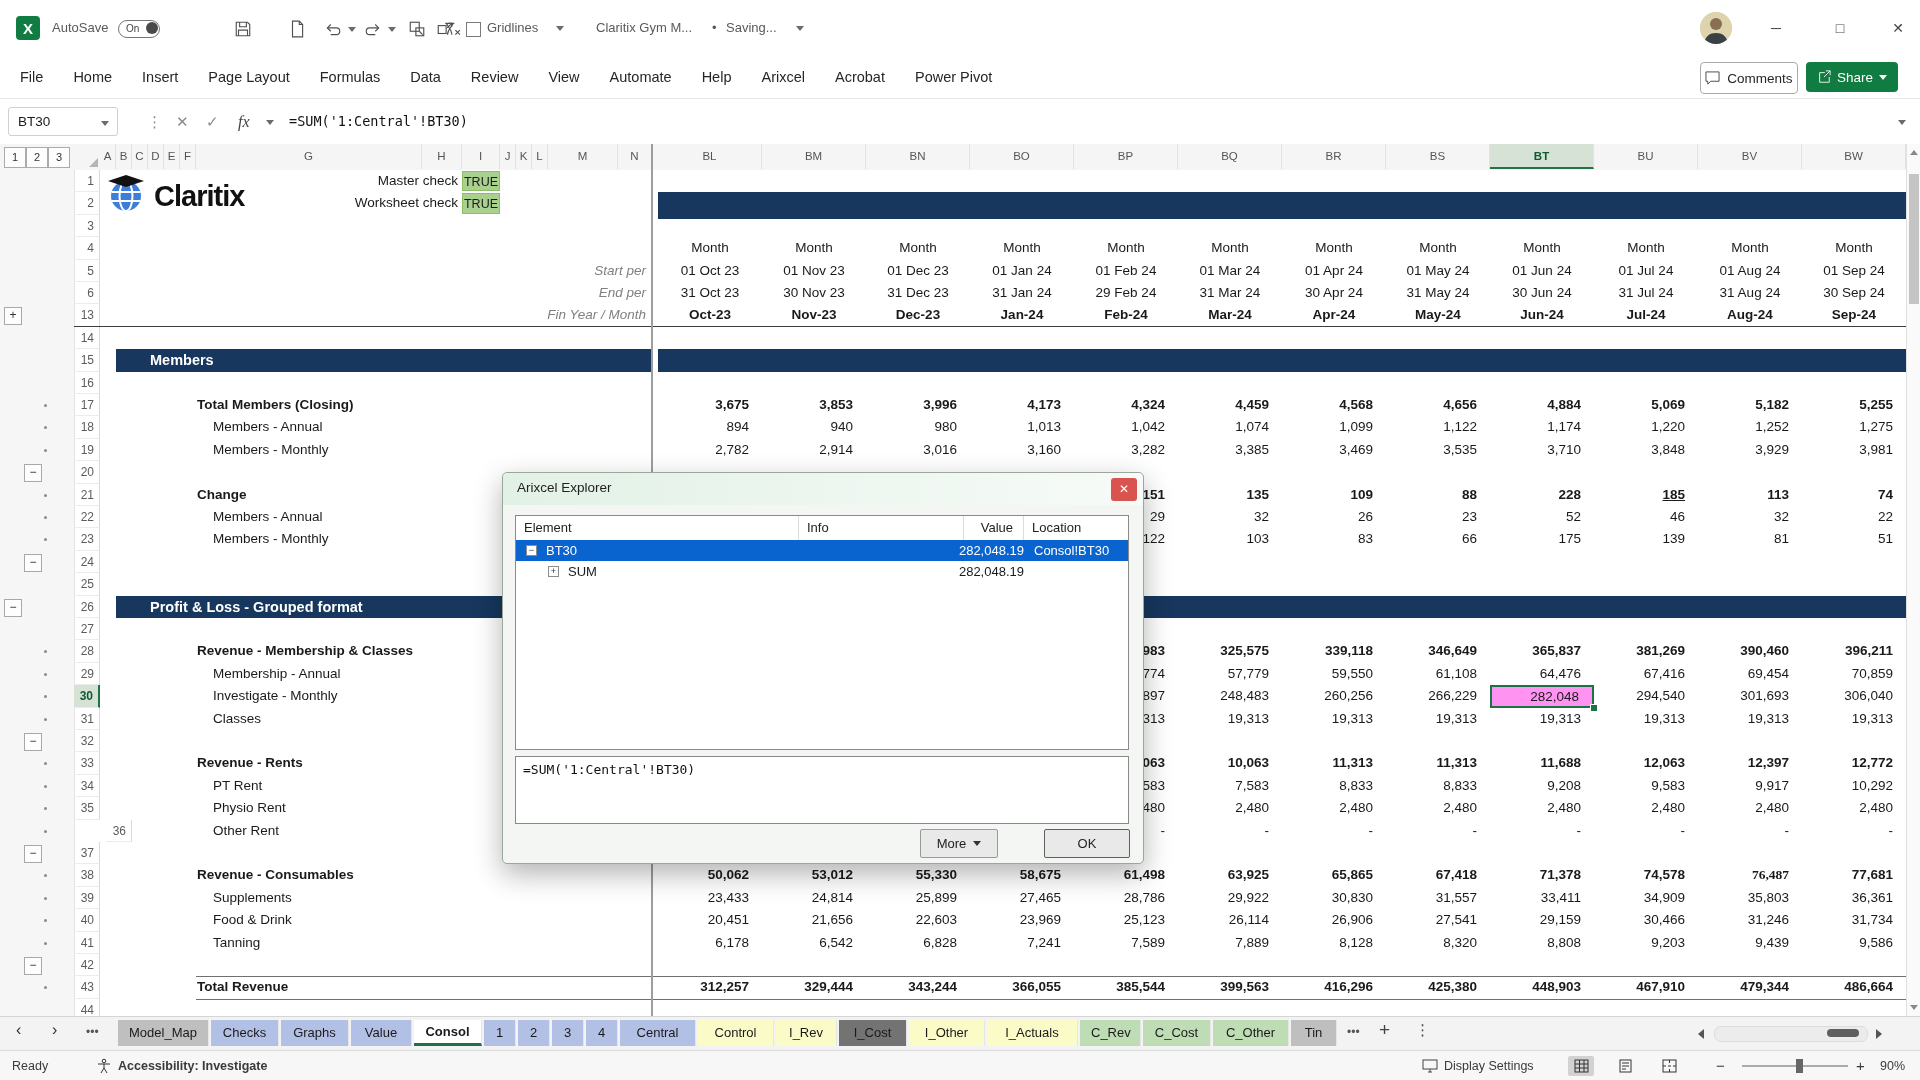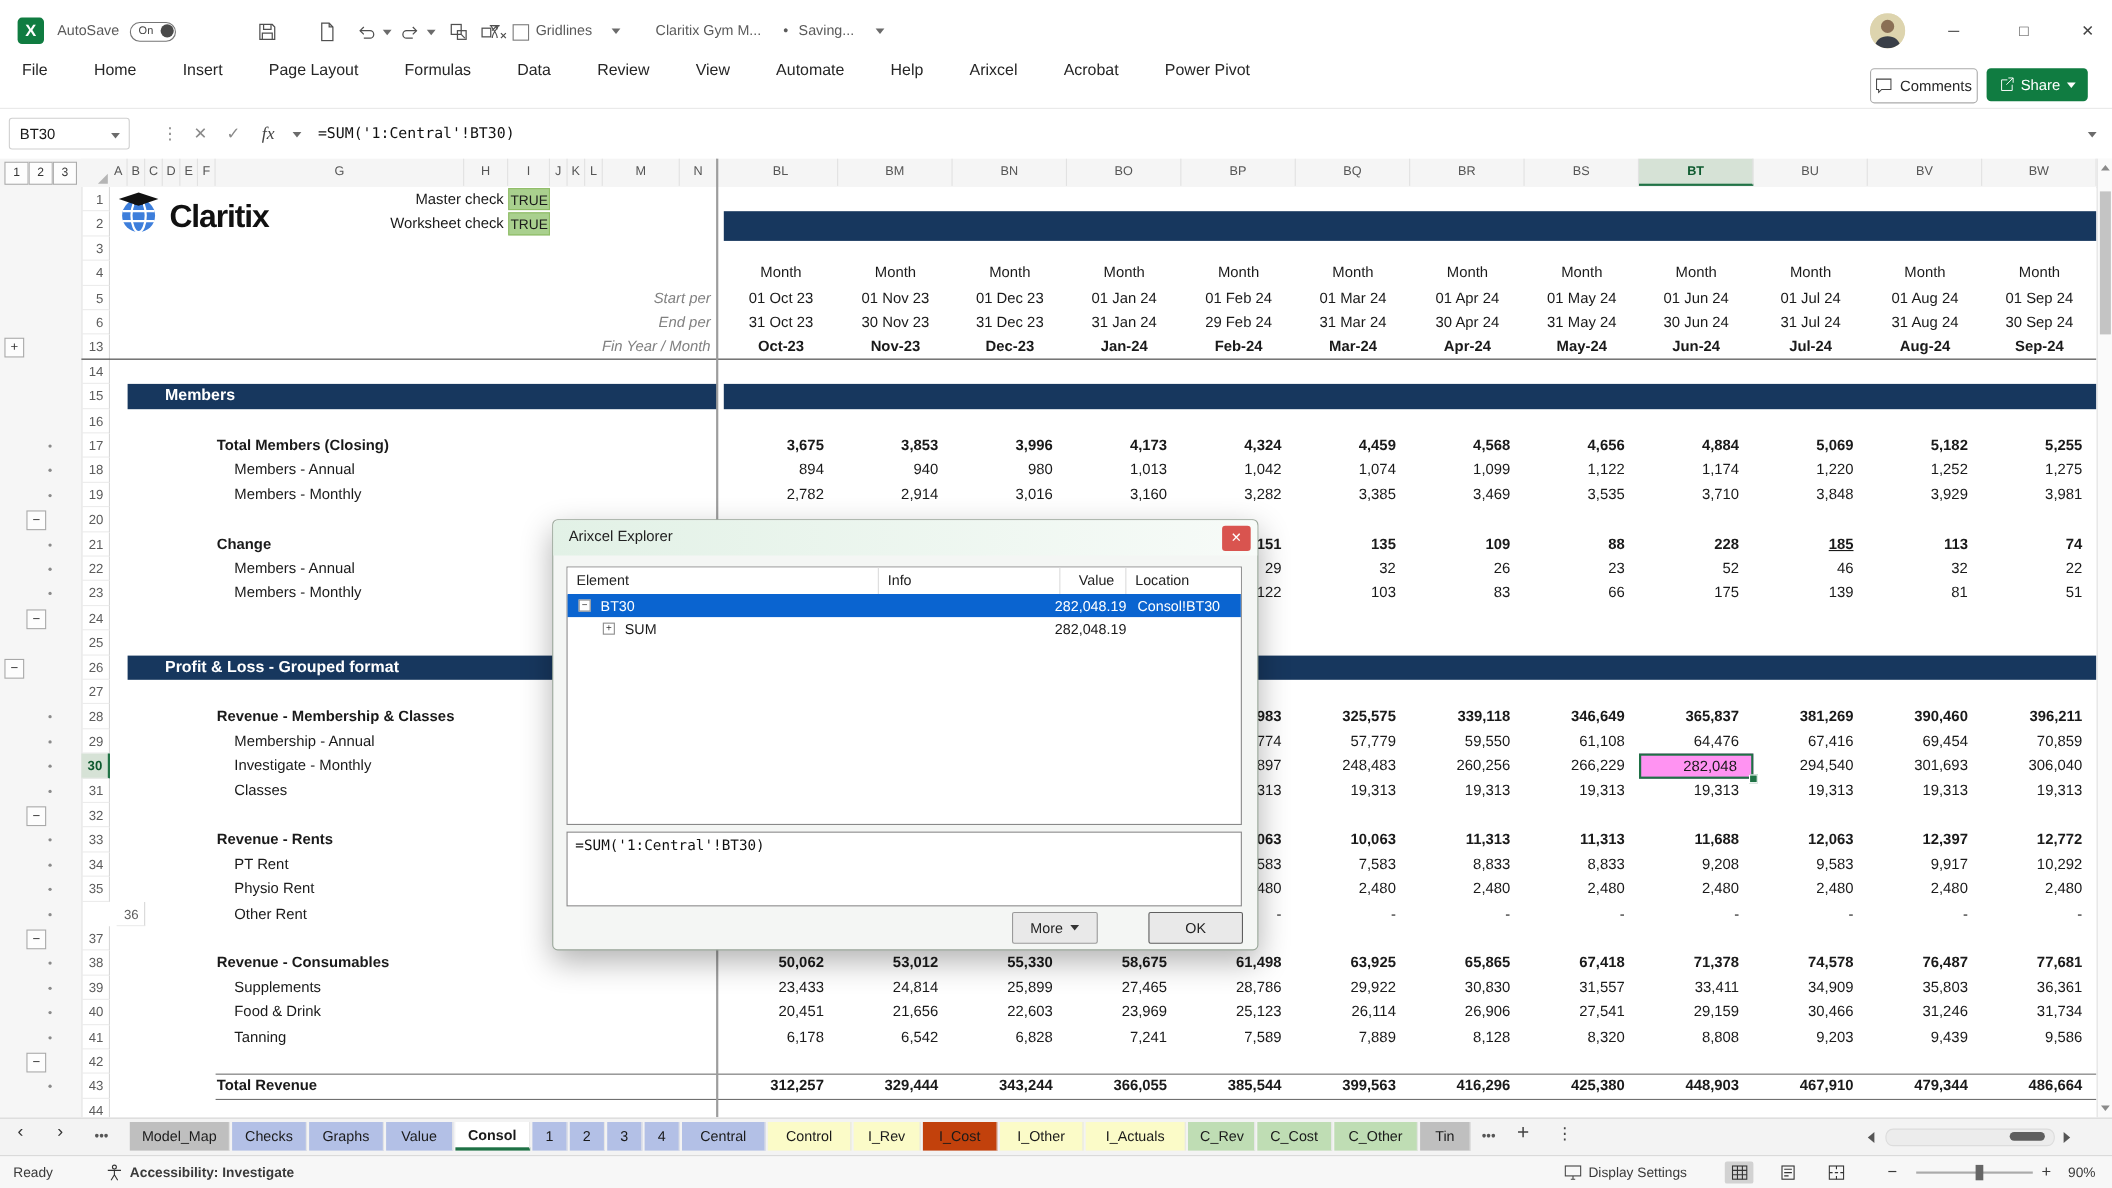--- a/index.html
+++ b/index.html
@@ -23,21 +23,21 @@
   #doc-title{left:596px;}
   #doc-dot{left:712px;}
   #doc-status{left:726px;}
   #search-box{left:842px;top:13px;width:458px;height:30px;background:#fdfdfd;border:1px solid #c4c4c4;border-radius:4px;
      display:flex;align-items:center;gap:8px;padding:0 12px;box-sizing:border-box;color:#767676;}
   #avatar{left:1700px;top:12px;width:32px;height:32px;border-radius:50%;background:#e6dfc0;overflow:hidden;}
   .win-btn{top:0;height:56px;line-height:56px;color:#444;font-size:14px;text-align:center;width:40px;}
 
   
   #menubar{left:0;top:56px;width:1920px;height:42px;background:#fff;}
-  #menubar-items{position:absolute;left:20px;top:0;height:42px;display:flex;align-items:flex-start;gap:42px;font-size:14.5px;color:#262626;}
+  #menubar-items{position:absolute;left:20px;top:0;height:42px;display:flex;align-items:center;gap:30px;font-size:14.5px;color:#262626;}
   #comments-btn{left:1700px;top:62px;width:96px;height:30px;border:1px solid #ababab;border-radius:4px;background:#fff;
      display:flex;align-items:center;justify-content:center;gap:7px;font-size:13.5px;color:#262626;}
   #share-btn{left:1806px;top:62px;width:92px;height:30px;border-radius:4px;background:#107C41;color:#fff;
      display:flex;align-items:center;justify-content:center;gap:6px;font-size:13.5px;}
   #share-btn .chevD{border-top-color:#fff;}
 
   
   #formulabar{left:0;top:98px;width:1920px;height:46px;background:#fff;border-bottom:1px solid #d3d3d3;border-top:1px solid #e8e8e8;}
   #namebox{left:8px;top:8px;width:110px;height:29px;border:1px solid #d0d0d0;border-radius:3px;display:flex;align-items:center;
       padding-left:9px;box-sizing:border-box;font-size:13.5px;}
@@ -500,21 +500,21 @@
         <div class="cell c-num bold" style="left: 658px; width: 104px; top: 694.4px; height: 22.4px;">50,062</div>
         <div class="cell c-num bold" style="left: 762px; width: 104px; top: 694.4px; height: 22.4px;">53,012</div>
         <div class="cell c-num bold" style="left: 866px; width: 104px; top: 694.4px; height: 22.4px;">55,330</div>
         <div class="cell c-num bold" style="left: 970px; width: 104px; top: 694.4px; height: 22.4px;">58,675</div>
         <div class="cell c-num bold" style="left: 1074px; width: 104px; top: 694.4px; height: 22.4px;">61,498</div>
         <div class="cell c-num bold" style="left: 1178px; width: 104px; top: 694.4px; height: 22.4px;">63,925</div>
         <div class="cell c-num bold" style="left: 1282px; width: 104px; top: 694.4px; height: 22.4px;">65,865</div>
         <div class="cell c-num bold" style="left: 1386px; width: 104px; top: 694.4px; height: 22.4px;">67,418</div>
         <div class="cell c-num bold" style="left: 1490px; width: 104px; top: 694.4px; height: 22.4px;">71,378</div>
         <div class="cell c-num bold" style="left: 1594px; width: 104px; top: 694.4px; height: 22.4px;">74,578</div>
-        <div class="cell c-num bold" style="left: 1698px; width: 104px; top: 694.4px; height: 22.4px;">76,487</div>
+        <div class="cell c-num bold" style="left: 1698px; width: 104px; top: 694.4px; height: 22.4px; font-family: Liberation Serif, serif;">76,487</div>
         <div class="cell c-num bold" style="left: 1802px; width: 104px; top: 694.4px; height: 22.4px;">77,681</div>
         <div class="rownum" style="top: 716.8px; height: 22.4px; line-height: 22.4px;">39</div>
         <div class="cell " style="left: 213px; width: 440px; top: 716.8px; height: 22.4px;">Supplements</div>
         <div class="cell c-num" style="left: 658px; width: 104px; top: 716.8px; height: 22.4px;">23,433</div>
         <div class="cell c-num" style="left: 762px; width: 104px; top: 716.8px; height: 22.4px;">24,814</div>
         <div class="cell c-num" style="left: 866px; width: 104px; top: 716.8px; height: 22.4px;">25,899</div>
         <div class="cell c-num" style="left: 970px; width: 104px; top: 716.8px; height: 22.4px;">27,465</div>
         <div class="cell c-num" style="left: 1074px; width: 104px; top: 716.8px; height: 22.4px;">28,786</div>
         <div class="cell c-num" style="left: 1178px; width: 104px; top: 716.8px; height: 22.4px;">29,922</div>
         <div class="cell c-num" style="left: 1282px; width: 104px; top: 716.8px; height: 22.4px;">30,830</div>
@@ -665,21 +665,21 @@
       <div class="stab" style="left: 281px; width: 68px; text-align: center; position: absolute; background: rgb(179, 192, 230);">Graphs</div>
       <div class="stab" style="left: 351px; width: 61px; text-align: center; position: absolute; background: rgb(179, 192, 230);">Value</div>
       <div class="stab active" style="left: 414px; width: 68px; text-align: center; position: absolute;">Consol</div>
       <div class="stab" style="left: 484px; width: 32px; text-align: center; position: absolute; background: rgb(179, 192, 230);">1</div>
       <div class="stab" style="left: 518px; width: 32px; text-align: center; position: absolute; background: rgb(179, 192, 230);">2</div>
       <div class="stab" style="left: 552px; width: 32px; text-align: center; position: absolute; background: rgb(179, 192, 230);">3</div>
       <div class="stab" style="left: 586px; width: 32px; text-align: center; position: absolute; background: rgb(179, 192, 230);">4</div>
       <div class="stab" style="left: 620px; width: 76px; text-align: center; position: absolute; background: rgb(179, 192, 230);">Central</div>
       <div class="stab" style="left: 698px; width: 76px; text-align: center; position: absolute; background: rgb(251, 251, 200);">Control</div>
       <div class="stab" style="left: 776px; width: 61px; text-align: center; position: absolute; background: rgb(251, 251, 200);">I_Rev</div>
-      <div class="stab" style="left: 839px; width: 68px; text-align: center; position: absolute; background: #c2410c;">I_Cost</div>
+      <div class="stab" style="left: 839px; width: 68px; text-align: center; position: absolute; background: #737373;">I_Cost</div>
       <div class="stab" style="left: 909px; width: 76px; text-align: center; position: absolute; background: rgb(251, 251, 200);">I_Other</div>
       <div class="stab" style="left: 987px; width: 91px; text-align: center; position: absolute; background: rgb(251, 251, 200);">I_Actuals</div>
       <div class="stab" style="left: 1080px; width: 61px; text-align: center; position: absolute; background: rgb(191, 221, 180);">C_Rev</div>
       <div class="stab" style="left: 1143px; width: 68px; text-align: center; position: absolute; background: rgb(191, 221, 180);">C_Cost</div>
       <div class="stab" style="left: 1213px; width: 76px; text-align: center; position: absolute; background: rgb(191, 221, 180);">C_Other</div>
       <div class="stab" style="left: 1291px; width: 46px; text-align: center; position: absolute; background: rgb(191, 191, 191);">Tin</div>
     </div>
   <div class="tabnav" id="tabs-overflow" style="font-size: 12px; top: 8px; color: rgb(85, 85, 85); left: 1347px;">•••</div>
   <div class="tabnav" id="new-sheet" style="font-size: 19px; top: 2px; color: rgb(68, 68, 68); left: 1379px;">+</div>
   <div class="tabnav" id="tab-menu" style="font-size: 15px; top: 4px; color: rgb(68, 68, 68); left: 1415px;">⋮</div>

